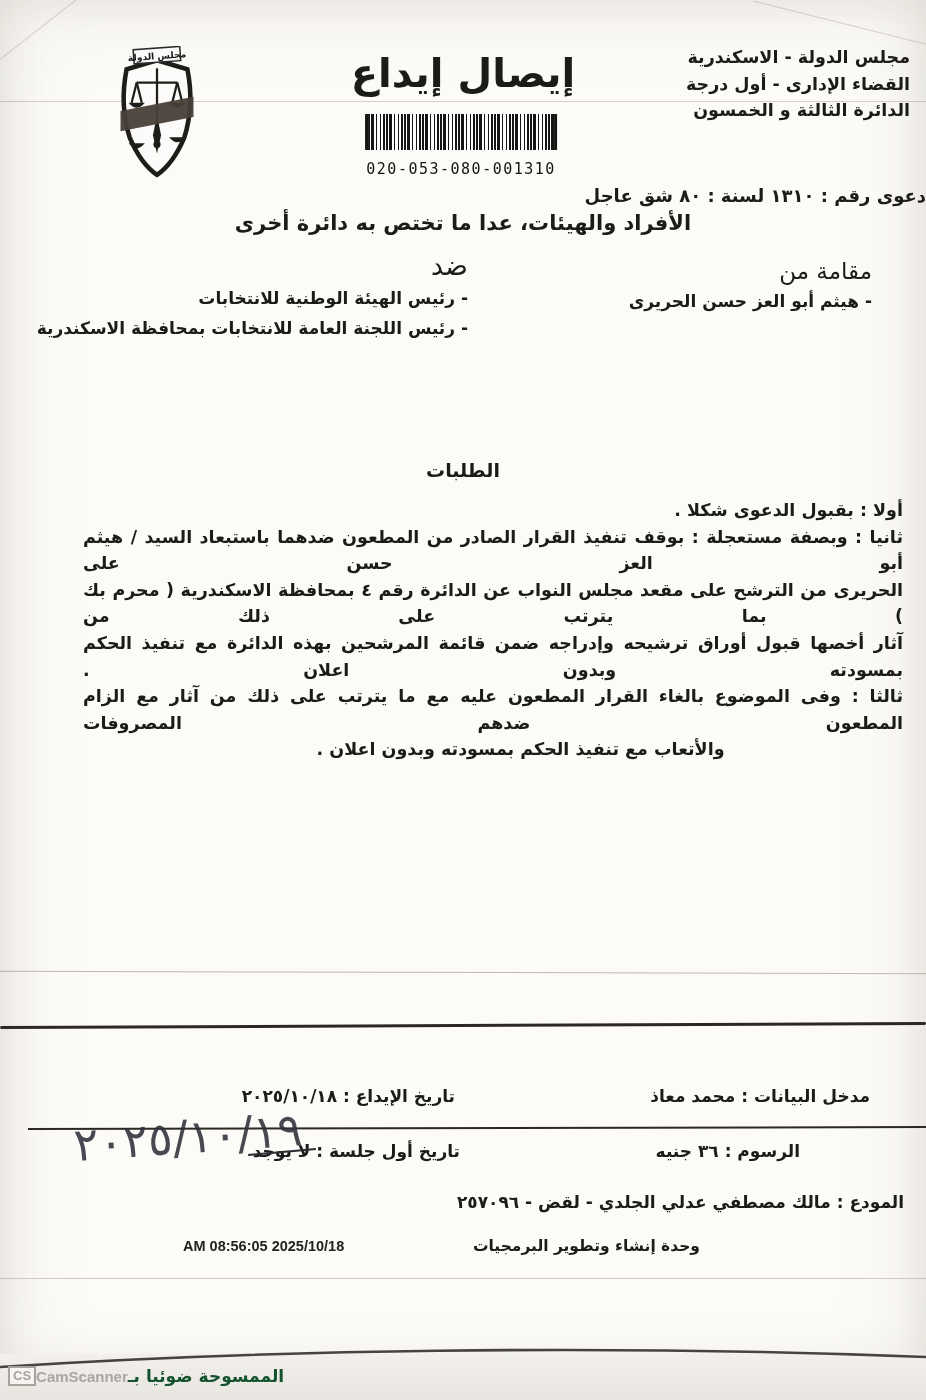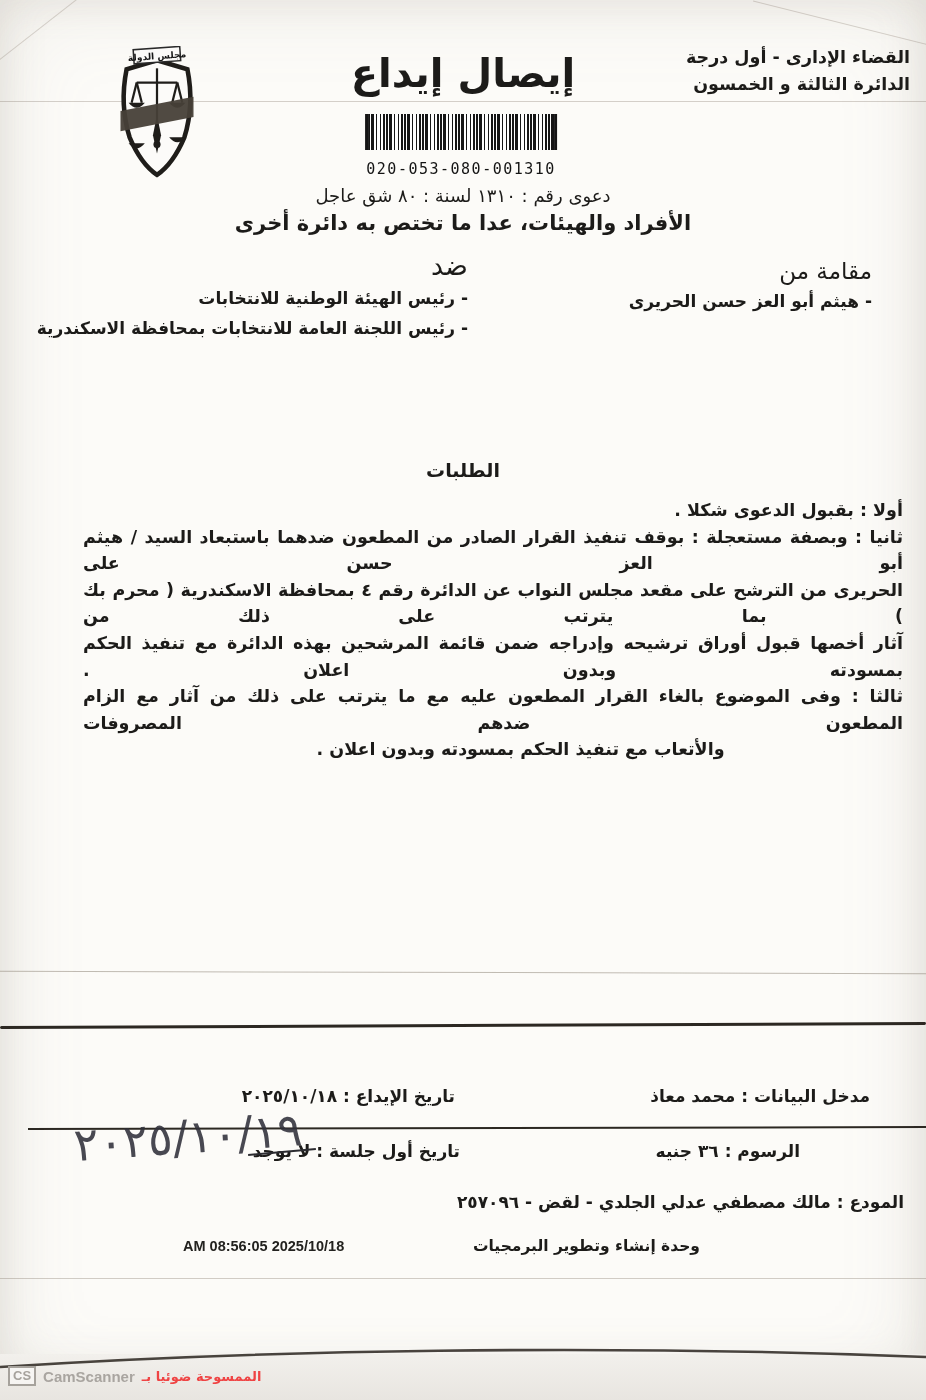--- a/index.html
+++ b/index.html
@@ -27,21 +27,21 @@
   .line-faint-b{top:1278px;background:rgba(130,118,104,.35);}
   .bottom-strip{top:1354px;left:0;right:0;height:46px;background:linear-gradient(#f2f0ec,#e8e5e0);}
   .crease-bottom{top:1344px;left:0;width:926px;height:28px;}
   
   .barcode-wrap{top:114px;left:50%;transform:translateX(-51%);width:192px;text-align:center;}
   .barcode-bars{height:36px;border-left:3px solid #151515;border-right:3px solid #151515;
     background:repeating-linear-gradient(90deg,#151515 0 2px,#fdfdfd 2px 3px,#151515 3px 6px,#fdfdfd 6px 8px,#151515 8px 9px,#fdfdfd 9px 12px,#151515 12px 13px,#fdfdfd 13px 15px,#151515 15px 17px,#fdfdfd 17px 18px);}
   .barcode-num{font-family:"DejaVu Sans Mono","Liberation Mono",monospace;font-size:15px;letter-spacing:1.5px;margin-top:10px;color:#141414;}
   
   .case-block{top:185px;left:0;right:0;text-align:center;}
-  .case-line1{font-size:18px;font-weight:400;}
+  .case-line1{font-size:18px;font-weight:700;text-align:right;}
   .case-line2{font-size:21px;font-weight:600;margin-top:5px;}
   
   .plaintiff{top:258px;right:54px;text-align:right;}
   .defendant{top:250px;right:458px;text-align:right;}
   .party-heading{font-size:23px;font-weight:400;}
   .defendant .party-heading{font-size:27px;}
   .party-item{font-size:17px;font-weight:700;margin-top:5px;line-height:25px;white-space:nowrap;}
   
   .requests-heading{top:459px;left:0;right:0;text-align:center;font-size:19px;font-weight:700;}
   .requests{top:497px;right:23px;width:820px;font-size:17.5px;font-weight:700;}
@@ -54,24 +54,24 @@
   .row-depositdate{top:1086px;right:471px;}
   .row-fees{top:1141px;right:126px;}
   .row-session{top:1141px;right:466px;}
   .row-depositor{top:1192px;right:22px;}
   .row-unit{top:1237px;right:226px;font-size:15.5px;}
   .row-timestamp{top:1238px;left:183px;font-family:"Liberation Sans","DejaVu Sans",sans-serif;font-size:14.5px;font-weight:700;color:#23221f;}
   .strike{position:relative;display:inline-block;}
   .strike::after{content:"";position:absolute;left:-5px;right:-5px;top:52%;height:2.2px;background:#2b2b30;transform:rotate(-5deg);}
   .handwriting{top:1110px;left:50px;width:276px;font-size:46px;font-weight:400;color:#30303a;transform:rotate(-4deg);direction:ltr;text-align:center;letter-spacing:2px;opacity:.88;}
   
-  .watermark{top:1366px;left:8px;display:flex;align-items:center;gap:7px;z-index:5;}
+  .watermark{top:1366px;left:8px;display:flex;align-items:center;z-index:5;}
   .cs-box{border:2px solid #a6a29c;color:#a6a29c;font-size:13px;font-weight:700;padding:1px 3px;line-height:1.1;font-family:"Liberation Sans",sans-serif;background:rgba(255,255,255,.5);}
   .cs-name{color:#a9a5a0;font-size:15px;font-weight:600;font-family:"Liberation Sans",sans-serif;}
-  .cs-ar{color:#ef4444;font-size:13px;font-weight:600;}
+  .cs-ar{color:#14532d;font-size:17px;font-weight:600;}
 </style>
 </head>
 <body>
 
 <div class="page">
 
   <div class="abs scanline crease-title"></div>
   <div class="abs crease-tr"></div>
   <div class="abs crease-tl"></div>
   <div class="abs scanline line-faint-a"></div>
@@ -100,20 +100,21 @@
     <path d="M22 96 Q30 106 38 96 Z" fill="#1f1d1a"></path>
     <path d="M62 90 Q70 100 78 90 Z" fill="#1f1d1a"></path>
     <circle cx="50" cy="97" r="3.5" fill="#1f1d1a"></circle>
     <g transform="rotate(-4 50 10)">
       <rect x="27" y="2" width="46" height="14" fill="#fbfaf8" stroke="#2a2a2a" stroke-width="1.5"></rect>
       <text x="50" y="13" font-size="9" text-anchor="middle" fill="#161616" font-weight="bold">مجلس الدولة</text>
     </g>
   </svg>
 
   <div class="abs hdr-right rtl">
+    <div>مجلس الدولة - الاسكندرية</div>
     <div>القضاء الإدارى - أول درجة</div>
     <div>الدائرة الثالثة و الخمسون</div>
   </div>
 
   <div class="abs doc-title rtl">إيصال إيداع</div>
 
   <div class="abs barcode-wrap">
     <div class="barcode-bars"></div>
     <div class="barcode-num">020-053-080-001310</div>
   </div>

